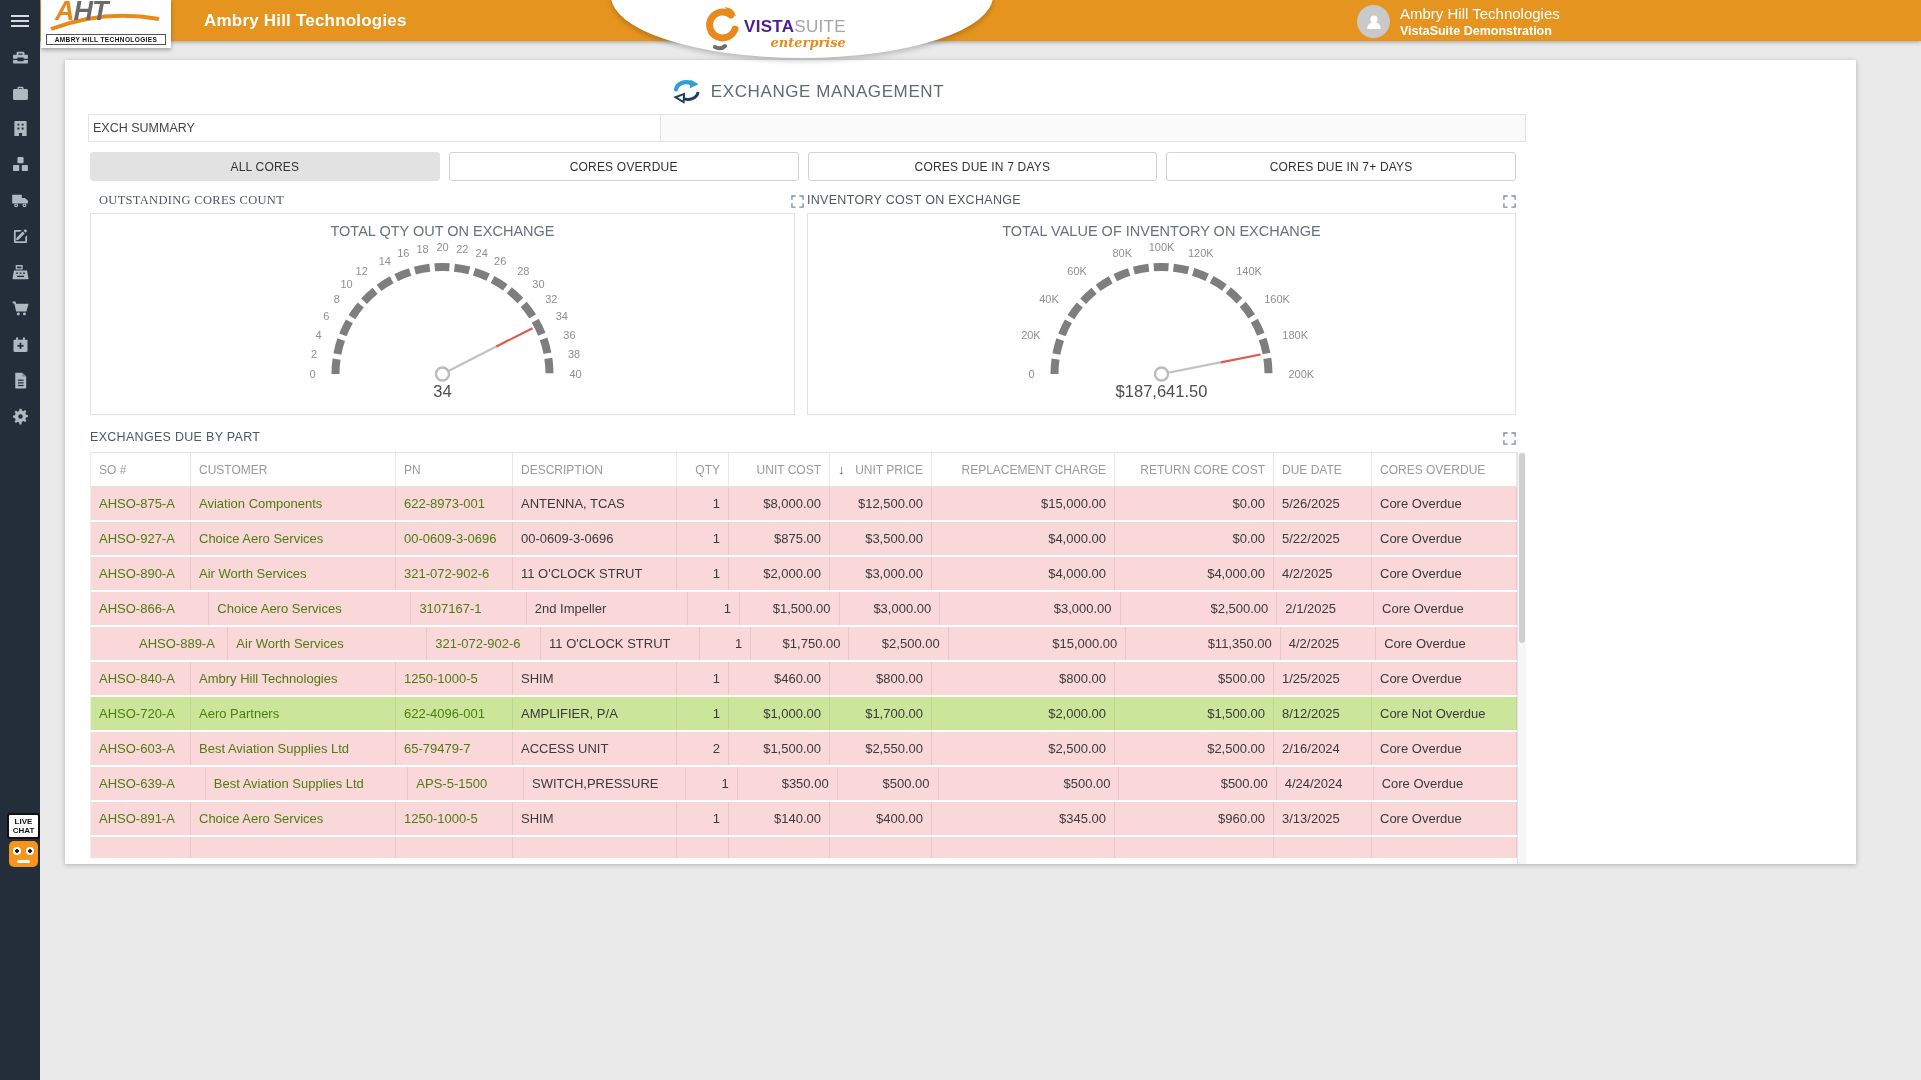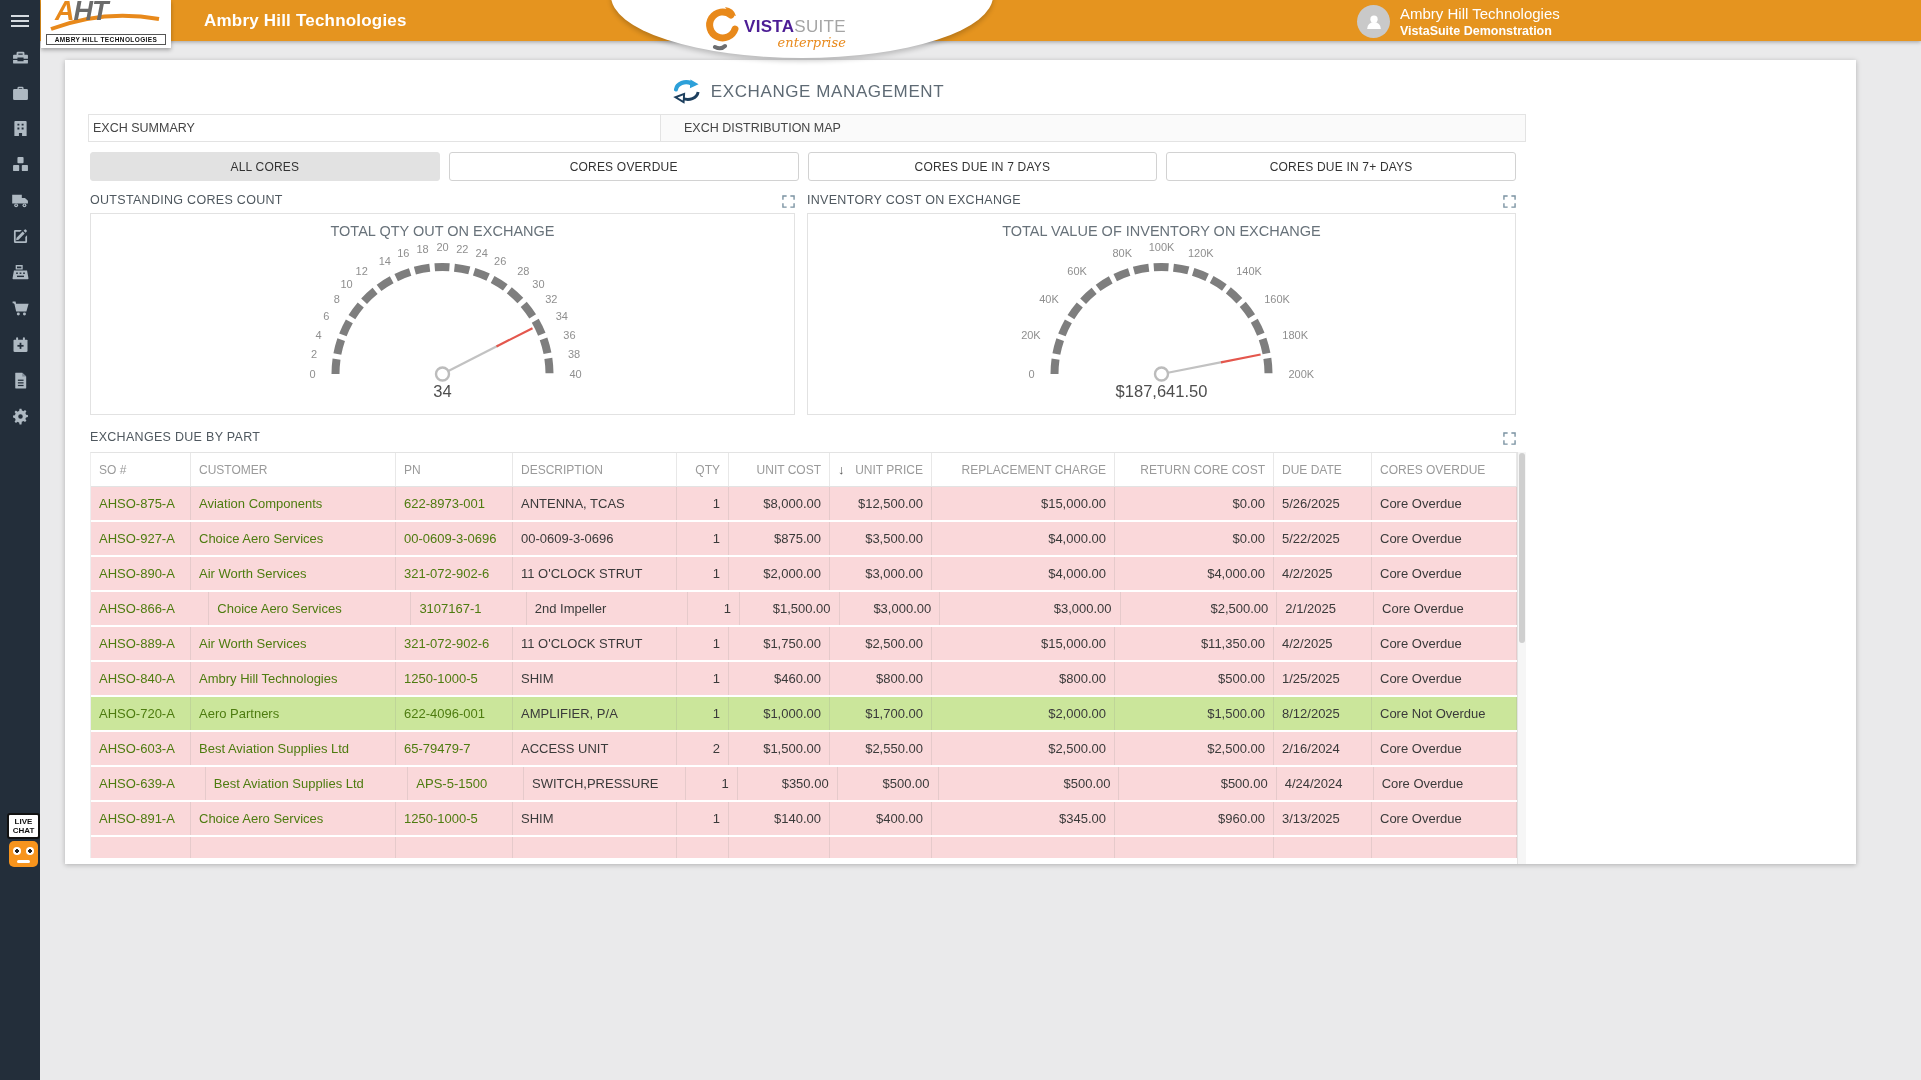--- a/index.html
+++ b/index.html
@@ -28,21 +28,21 @@
                   text-align:center; padding:1px 0; background:#fff; white-space:nowrap; }
   .app-title { position:absolute; left:204px; top:0; height:41px; line-height:41px; color:#fff;
                font-size:17px; font-weight:600; letter-spacing:.2px; z-index:11; }
   .notch { position:absolute; left:611px; top:-66px; width:382px; height:124px; background:#fff;
            border-radius:50%; box-shadow:0 3px 5px rgba(0,0,0,.2); z-index:11; }
   .brand { position:absolute; left:702px; top:5px; z-index:12; display:flex; }
   .brand-text { margin-left:4px; }
   .brand-name { font-size:17px; letter-spacing:.3px; margin-top:12px; white-space:nowrap; }
   .brand-name .b1 { font-weight:700; color:#4c1d95; }
   .brand-name .b2 { font-weight:400; color:#a5a5a5; }
-  .brand-edition { font-family:"DejaVu Serif", serif; font-style:italic; font-weight:400;
+  .brand-edition { font-family:"DejaVu Serif", serif; font-style:italic; font-weight:700;
                    font-size:13px; color:#e8891b; text-align:right; margin-top:-2px; }
   .user { position:absolute; left:1357px; top:5px; z-index:11; display:flex; color:#fff; }
   .avatar { width:33px; height:33px; border-radius:50%; background:#c9c9c9; display:flex;
             align-items:center; justify-content:center; }
   .avatar svg { width:22px; height:22px; }
   .user-text { margin-left:10px; }
   .user-name { font-size:15px; line-height:18px; }
   .user-sub { font-size:12.5px; font-weight:700; line-height:16px; }
 
   
@@ -59,21 +59,21 @@
   .tab.inactive { flex:1; padding-left:23px; }
 
   .filters { position:absolute; left:25px; top:92px; width:1426px; display:flex; gap:9px; }
   .filter { flex:1; height:29px; border-radius:3px; border:1px solid #d2d2d2; background:#fff;
             font-size:12px; color:#333; display:flex; align-items:center; justify-content:center;
             letter-spacing:.2px; cursor:pointer; }
   .filter.active { background:#e2e2e2; border-color:#e2e2e2; }
 
   .panel-hd { position:absolute; top:132px; height:16px; display:flex;
               justify-content:space-between; align-items:center; }
-  #ph0 { left:25px; width:705px; }  #ph1 { left:742px; width:709px; }
+  #ph0 { left:34px; width:705px;font-family:Liberation Serif, serif; }  #ph1 { left:742px; width:709px; }
   .sec-title { font-size:12.5px; color:#4f585f; letter-spacing:.3px; }
   .expand { width:13px; height:13px; cursor:pointer; }
   .panel-box { position:absolute; top:153px; height:202px; border:1px solid #e2e2e2; background:#fff; }
   #pb0 { left:25px; width:705px; }  #pb1 { left:742px; width:709px; }
   .gauge-host { width:100%; height:200px; }
   svg text { font-family:"Liberation Sans", sans-serif; }
 
   .tbl-hd { position:absolute; left:25px; top:369px; width:1426px; display:flex;
             justify-content:space-between; align-items:center; height:16px; }
   .tbl { position:absolute; left:25px; top:392px; width:1427px;
@@ -246,21 +246,20 @@
       <path d="M4 12 C5 5.5 13.5 2.5 20 5.5" fill="none" stroke="#2da0d9" stroke-width="4.2" stroke-linecap="round"></path>
       <polygon points="19,1.5 27.5,6.5 18.5,10.5" fill="#2da0d9"></polygon>
       <path d="M27 14.5 C26 21 17.5 24 11 21" fill="none" stroke="#1d3f5e" stroke-width="3"></path>
       <polygon points="12,25 3.5,20 12.5,16.5" fill="#fff" stroke="#1d3f5e" stroke-width="2"></polygon>
     </svg>
     <span>EXCHANGE MANAGEMENT</span>
   </div>
 
   <div class="tabs" id="tabs">
       <div class="tab active">EXCH SUMMARY</div>
-      <div class="tab inactive">EXCH DISTRIBUTION MAP</div>
     </div>
 
   <div class="filters" id="filters">
       <div class="filter active">ALL CORES</div>
       <div class="filter">CORES OVERDUE</div>
       <div class="filter">CORES DUE IN 7 DAYS</div>
       <div class="filter">CORES DUE IN 7+ DAYS</div>
     </div>
 
   <div class="panel-hd" id="ph0">
@@ -450,21 +449,21 @@
           <div class="td" style="width: 164px;">2nd Impeller</div>
           <div class="td r" style="width: 52px;">1</div>
           <div class="td r" style="width: 101px;">$1,500.00</div>
           <div class="td r" style="width: 102px;">$3,000.00</div>
           <div class="td r" style="width: 183px;">$3,000.00</div>
           <div class="td r" style="width: 159px;">$2,500.00</div>
           <div class="td" style="width: 98px;">2/1/2025</div>
           <div class="td" style="width: 145px;">Core Overdue</div>
         </div>
         <div class="trow ov">
-          <div class="td" style="width: 100px;">
+          <div class="td" style="width: 100px; margin-left: 40px;">
             <span class="lnk">AHSO-889-A</span>
           </div>
           <div class="td" style="width: 205px;">
             <span class="lnk">Air Worth Services</span>
           </div>
           <div class="td" style="width: 117px;">
             <span class="lnk">321-072-902-6</span>
           </div>
           <div class="td" style="width: 164px;">11 O'CLOCK STRUT</div>
           <div class="td r" style="width: 52px;">1</div>

